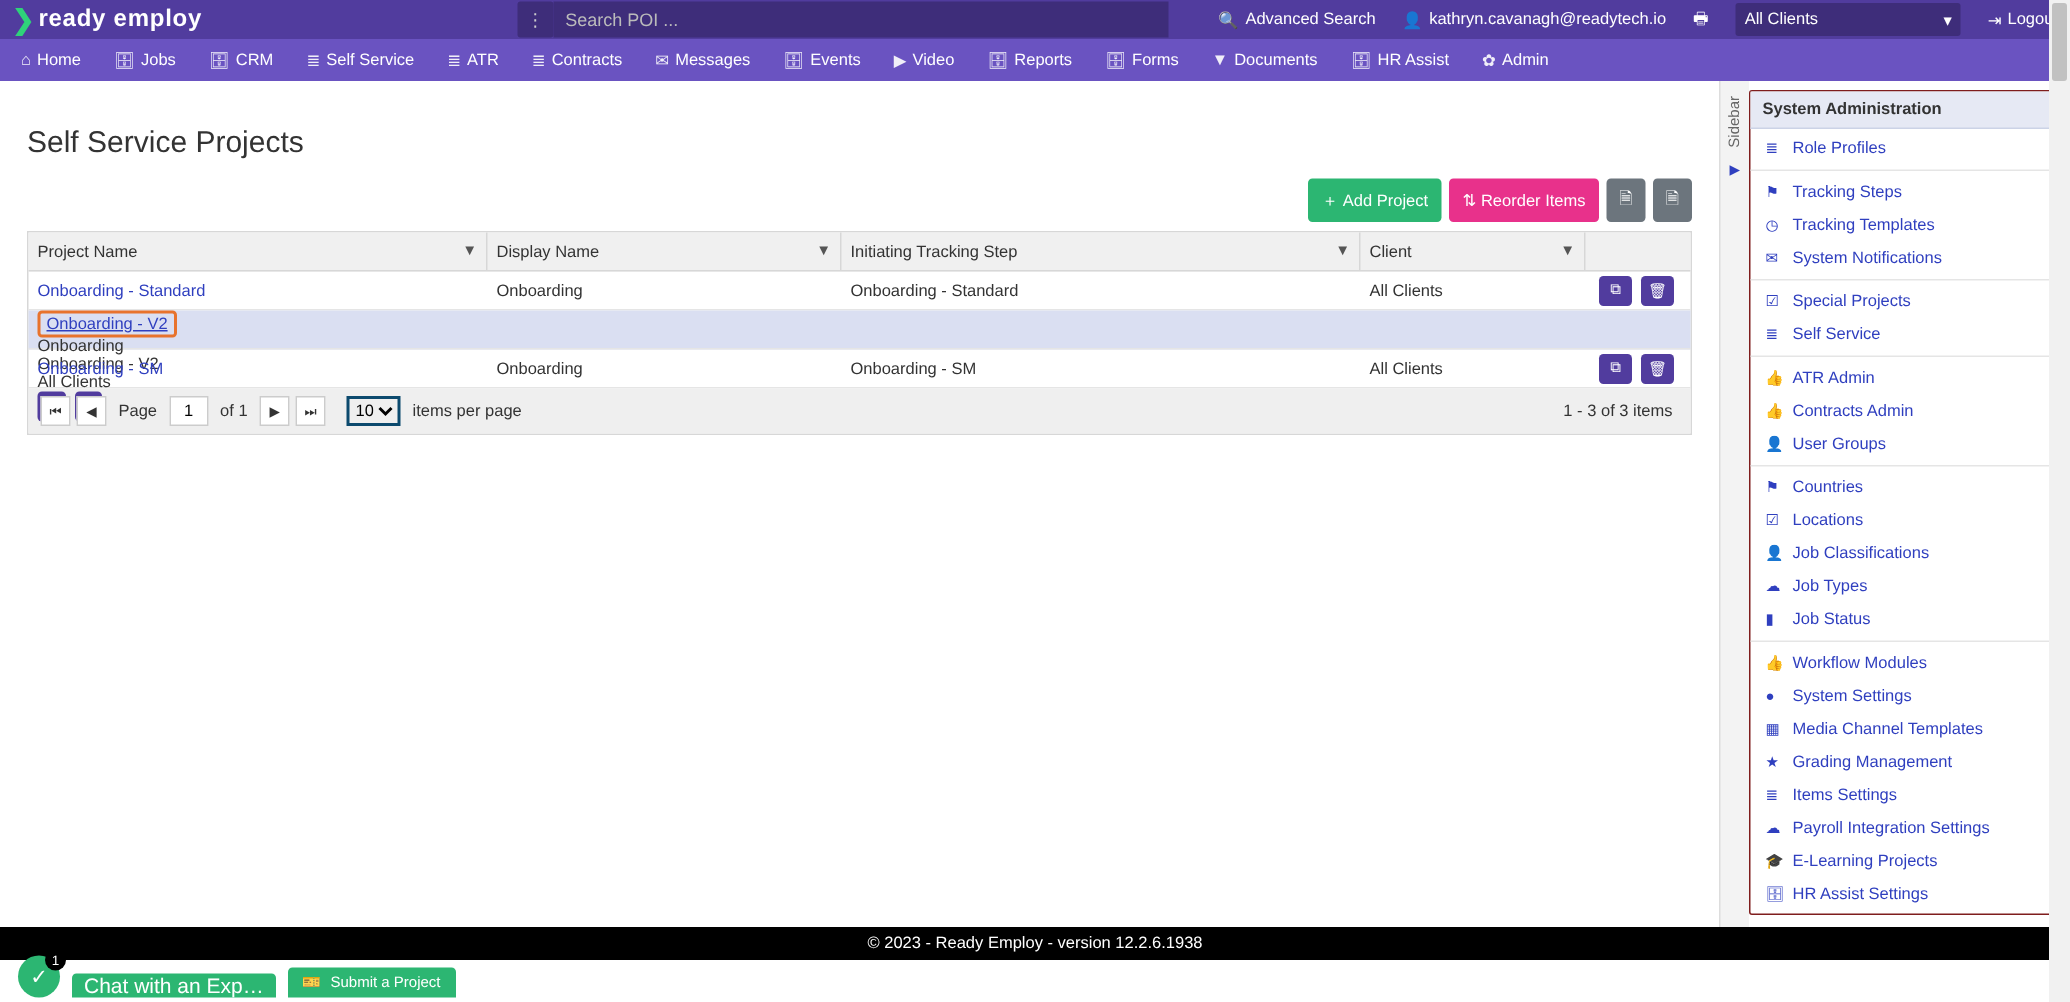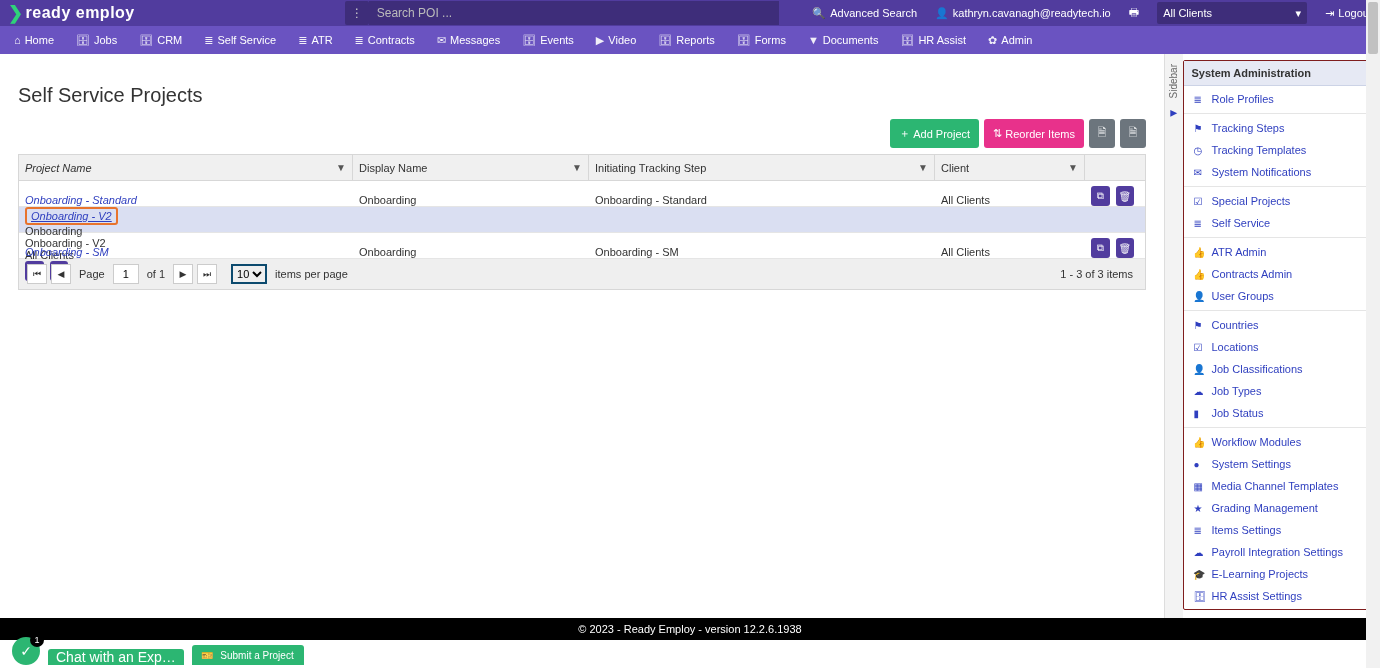--- a/index.html
+++ b/index.html
@@ -34,25 +34,25 @@
 .btn-grey { background: #6c757d; width: 26px; justify-content: center; padding: 5px; }
 
 
 .grid { border: 1px solid #d7d7d7; }
 .grid-head { display: flex; background: #f0f0f0; border-bottom: 1px solid #d7d7d7; height: 26px; }
 .gh-cell { display: flex; align-items: center; justify-content: space-between; padding: 0 6px; font-size: 11px; color: #333; border-right: 1px solid #d7d7d7; }
 .gh-cell:last-child { border-right: none; }
 .filter-ico { font-size: 10px; color: #555; cursor: pointer; }
 .grid-row { display: flex; border-bottom: 1px solid #e5e5e5; height: 26px; }
 .grid-row.hl { background: #dadff2; flex-direction: column; }
-.gr-cell { display: flex; align-items: flex-end; padding: 0 6px; font-size: 11px; border-right: 1px solid transparent; }
+.gr-cell { display: flex; align-items: center; padding: 0 6px; font-size: 11px; border-right: 1px solid transparent; }
 .gr-link { color: #2f3fbf; cursor: pointer; }
 .gr-link.hl { border: 2px solid #e8732d; border-radius: 3px; padding: 1px 4px; text-decoration: underline; }
 .action-btn { width: 22px; height: 20px; background: #513c9e; color: #fff; display: flex; align-items: center; justify-content: center; border-radius: 3px; font-size: 10px; cursor: pointer; }
-.c-name { width: 334px; font-style: italic; }
+.c-name { width: 306px; }
 .c-disp { width: 236px; }
 .c-init { width: 346px; }
 .c-cli  { width: 150px; }
 .c-act  { width: 60px; flex: 1; justify-content: flex-end; gap: 6px; padding-right: 10px; }
 
 
 .pager { display: flex; align-items: center; height: 30px; background: #efefef; padding: 0 8px; gap: 4px; font-size: 11px; color: #333; }
 .pg-btn { width: 20px; height: 20px; border: 1px solid #ccc; background: #fff; display: flex; align-items: center; justify-content: center; font-size: 9px; cursor: pointer; }
 .pg-txt { margin: 0 4px; }
 .pg-input { width: 26px; height: 20px; border: 1px solid #ccc; text-align: center; font-size: 11px; }

